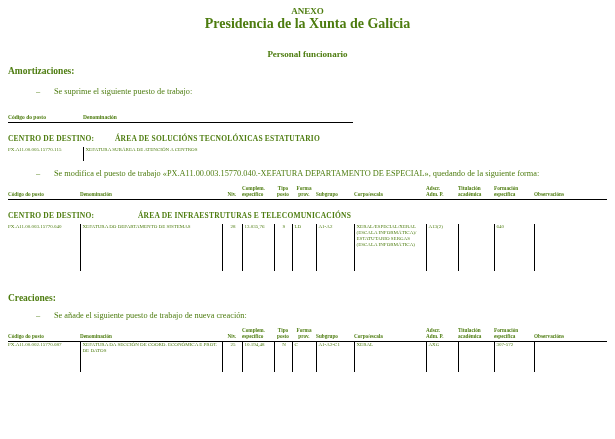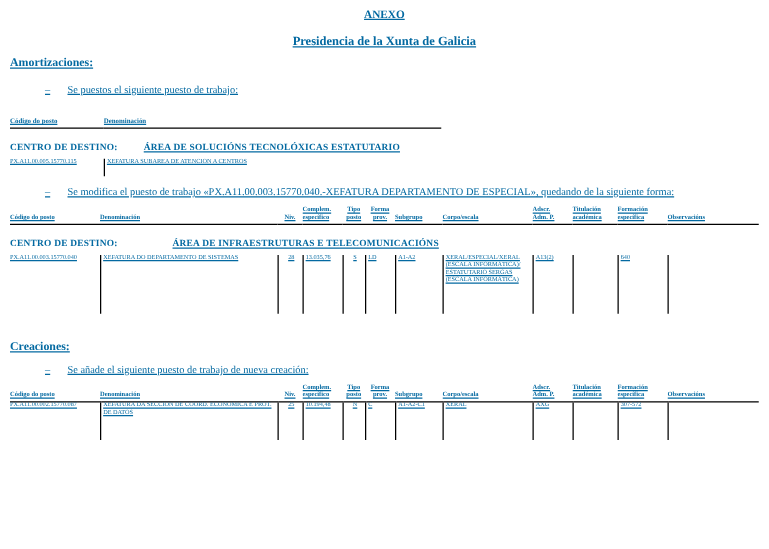--- a/index.html
+++ b/index.html
@@ -2,28 +2,27 @@
 <html><head>
 <meta charset="utf-8">
 <style>
   html,body{margin:0;padding:0;background:#ffffff;}
   .page{
     position:relative;
     width:615px;height:439px;
     box-sizing:border-box;
     padding:4px 8px;
     background:#ffffff;
-    color:#0369a1;
+    color:#4d7c0f;
     font-family:"Liberation Serif","DejaVu Serif",serif;
     overflow:hidden;
-    text-decoration:underline;
   }
   .center{text-align:center;}
   .doc-title{font-size:9px;font-weight:bold;margin-top:2px;}
-  .doc-subtitle{font-size:10px;font-weight:bold;margin-top:12px;}
+  .doc-subtitle{font-size:14px;font-weight:bold;margin-top:0;}
   .intro{font-size:8.3px;margin-top:10px;padding-left:18px;padding-right:2px;}
   .staff-heading{font-size:9px;font-weight:bold;margin-top:17px;}
   .section-heading{font-size:9.5px;font-weight:bold;margin-top:7px;}
   .bullet{display:flex;font-size:8.3px;margin-top:11px;padding-left:28px;}
   .bullet .dash{width:18px;flex:0 0 18px;}
   table{border-collapse:collapse;table-layout:fixed;}
   th,td{padding:0;font-weight:normal;overflow:hidden;}
   
   .simple{width:345px;margin-top:16px;}
   .simple th{
@@ -51,25 +50,26 @@
   .mt-mod{margin-top:30px;}
   .mt-cre{margin-top:22px;}
 </style>
 </head>
 <body>
 
 <div class="page">
 
   <div class="doc-title center">ANEXO</div>
   <div class="doc-subtitle center">Presidencia de la Xunta de Galicia</div>
+  <div class="staff-heading center">Personal funcionario</div>
 
   <div class="section-heading">Amortizaciones:</div>
   <div class="bullet">
     <span class="dash">–</span>
-    <span>Se puestos el siguiente puesto de trabajo:</span>
+    <span>Se suprime el siguiente puesto de trabajo:</span>
   </div>
 
   <table class="simple">
     <colgroup>
         <col style="width:75px">
         <col style="width:270px">
       </colgroup>
     <thead>
       <tr>
         <th>Código do posto</th>

